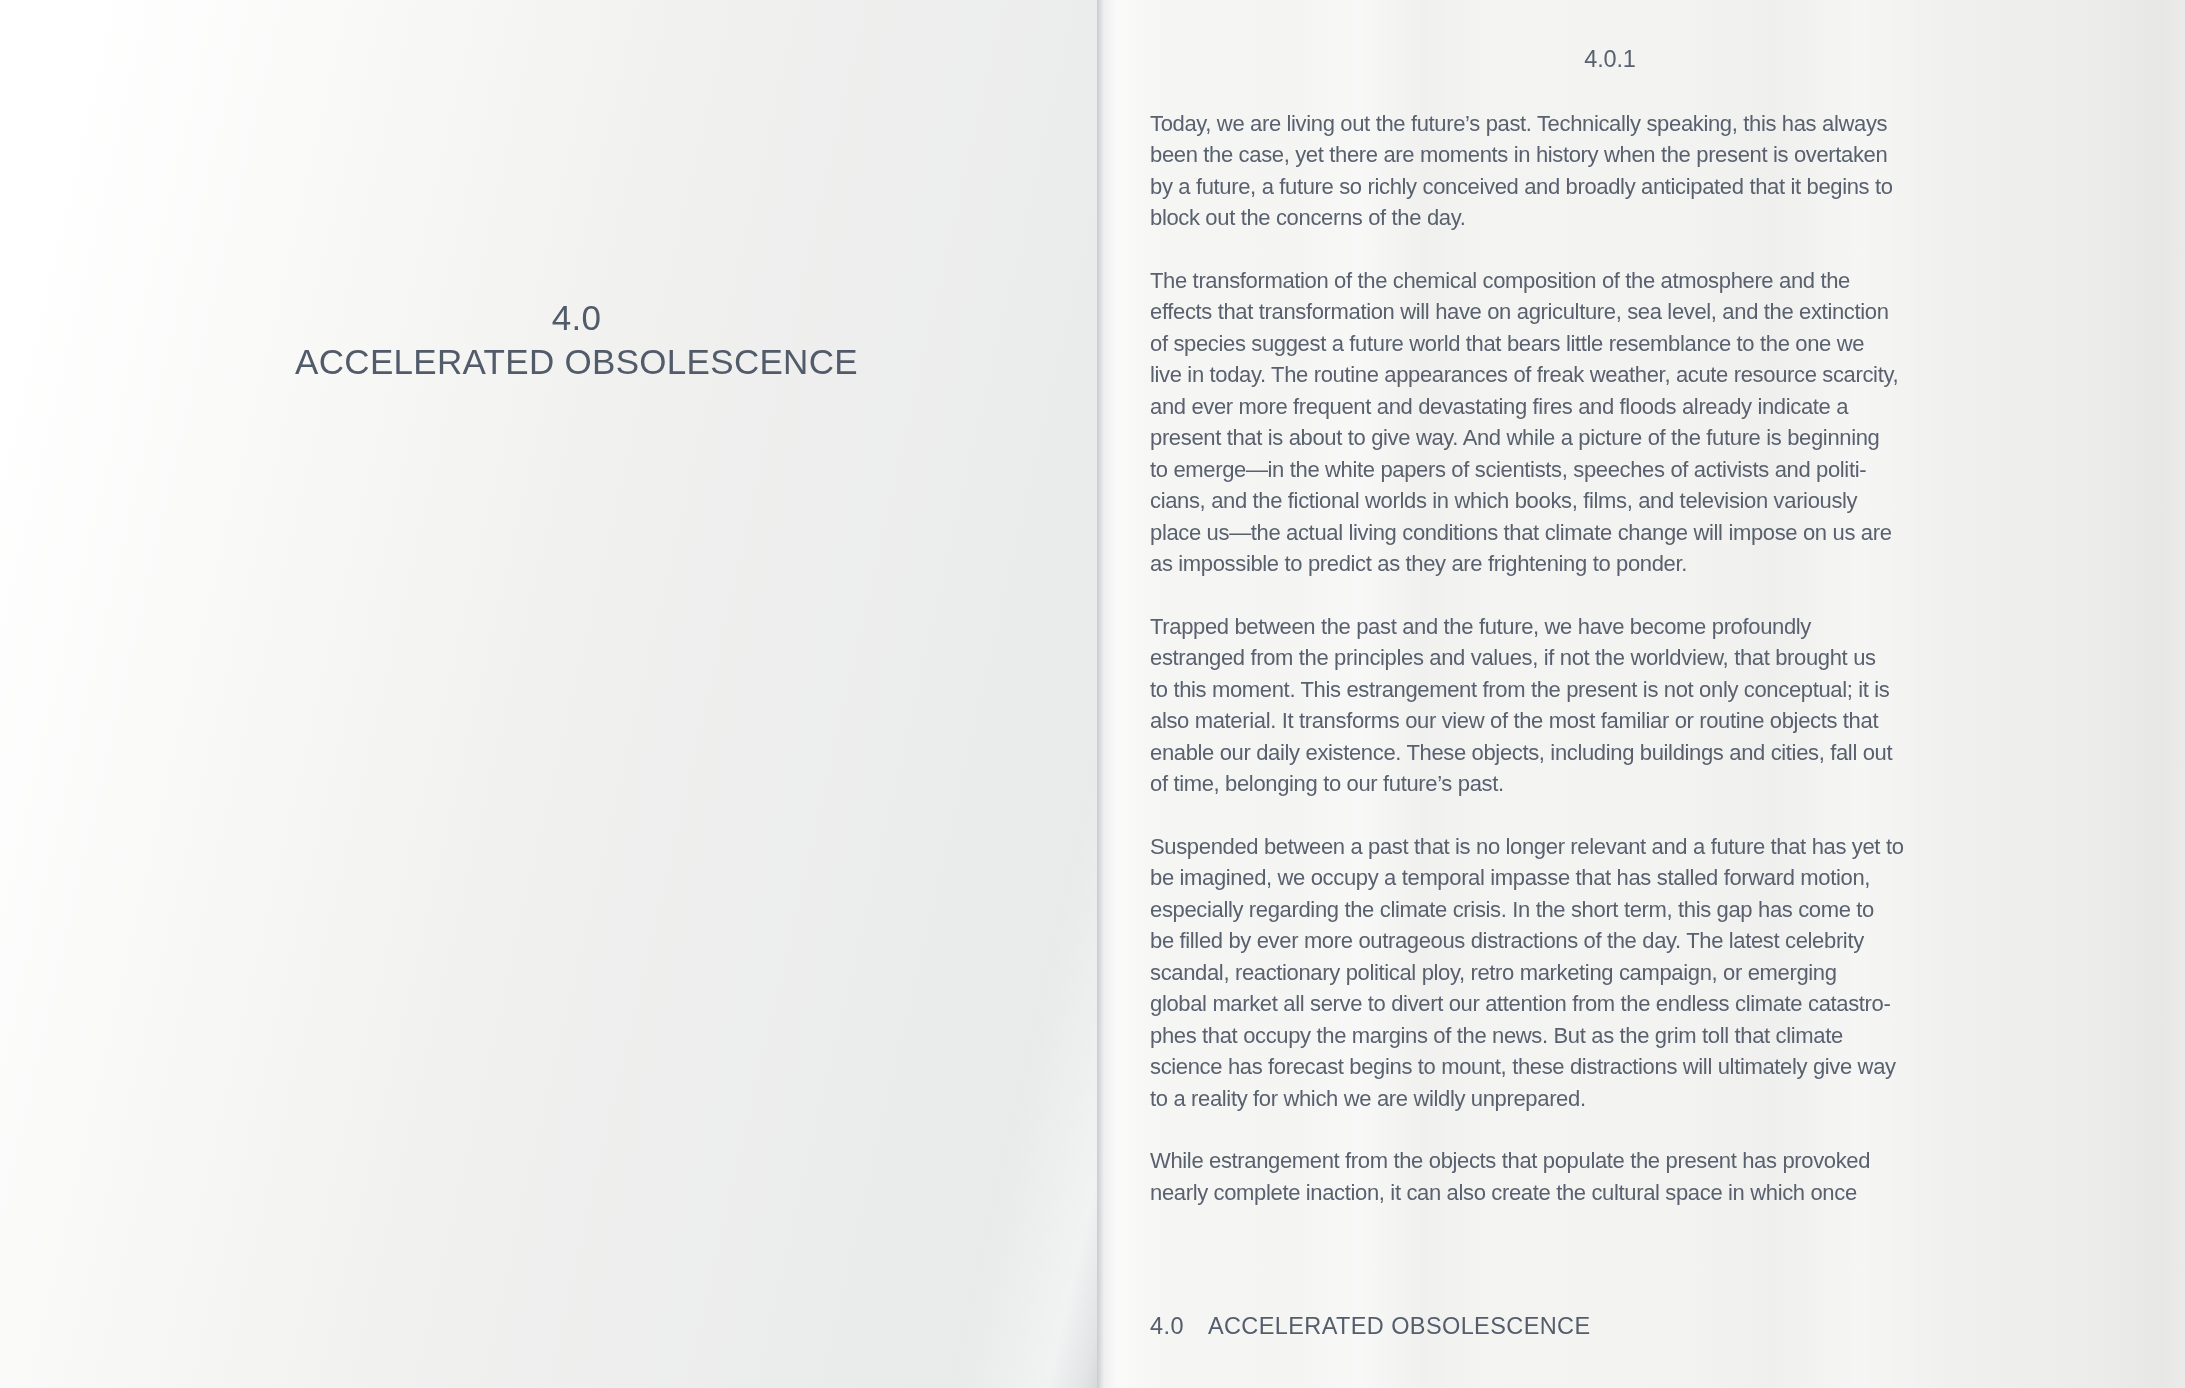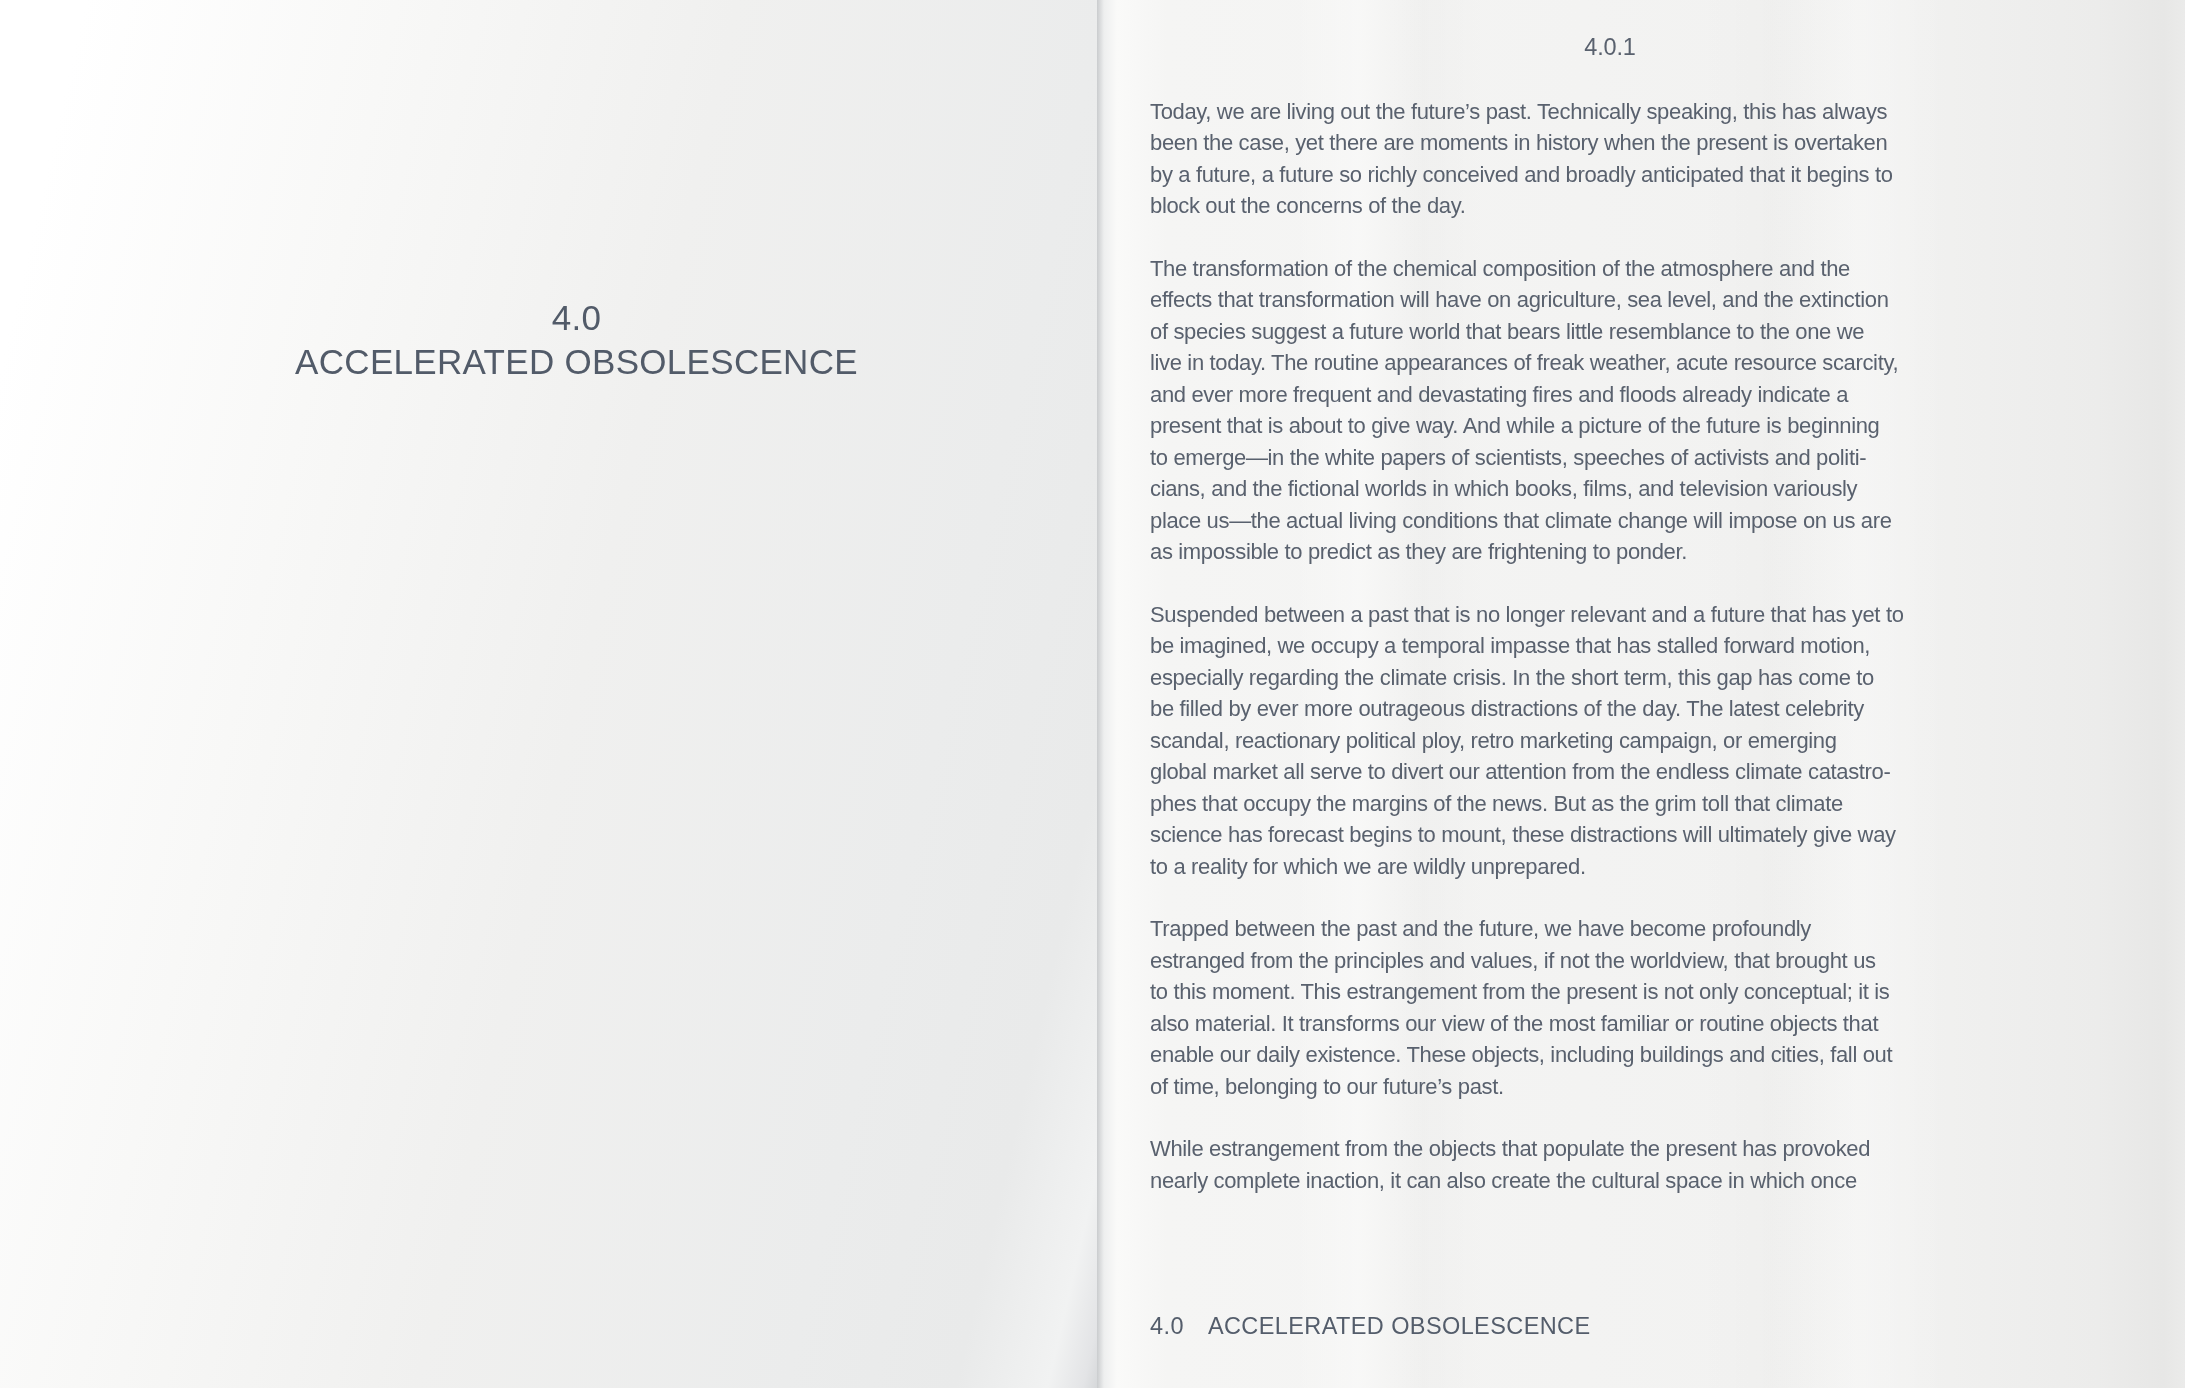--- a/index.html
+++ b/index.html
@@ -84,21 +84,21 @@
         rgba(0,0,0,0.015) 30%,
         rgba(255,255,255,0) 36%,
         rgba(255,255,255,0) 55%,
         rgba(0,0,0,0.012) 62%,
         rgba(255,255,255,0.3) 70%,
         rgba(255,255,255,0) 78%);
   }
   .right-content {
     position: relative;
     z-index: 1;
-    padding: 32px 0 0 53px;
+    padding: 44px 0 0 53px;
     width: 920px;
     color: #59616e;
   }
   .section-heading {
     text-align: center;
     font-size: 23.5px;
     line-height: 31.5px;
     letter-spacing: -0.2px;
     margin-bottom: 32px;
   }
@@ -149,35 +149,35 @@
         <p>The transformation of the chemical composition of the atmosphere and the
 effects that transformation will have on agriculture, sea level, and the extinction
 of species suggest a future world that bears little resemblance to the one we
 live in today. The routine appearances of freak weather, acute resource scarcity,
 and ever more frequent and devastating fires and floods already indicate a
 present that is about to give way. And while a picture of the future is beginning
 to emerge—in the white papers of scientists, speeches of activists and politi-
 cians, and the fictional worlds in which books, films, and television variously
 place us—the actual living conditions that climate change will impose on us are
 as impossible to predict as they are frightening to ponder.</p>
+        <p>Trapped between the past and the future, we have become profoundly
+estranged from the principles and values, if not the worldview, that brought us
+to this moment. This estrangement from the present is not only conceptual; it is
+also material. It transforms our view of the most familiar or routine objects that
+enable our daily existence. These objects, including buildings and cities, fall out
+of time, belonging to our future’s past.</p>
         <p>Suspended between a past that is no longer relevant and a future that has yet to
 be imagined, we occupy a temporal impasse that has stalled forward motion,
 especially regarding the climate crisis. In the short term, this gap has come to
 be filled by ever more outrageous distractions of the day. The latest celebrity
 scandal, reactionary political ploy, retro marketing campaign, or emerging
 global market all serve to divert our attention from the endless climate catastro-
 phes that occupy the margins of the news. But as the grim toll that climate
 science has forecast begins to mount, these distractions will ultimately give way
 to a reality for which we are wildly unprepared.</p>
-        <p>Trapped between the past and the future, we have become profoundly
-estranged from the principles and values, if not the worldview, that brought us
-to this moment. This estrangement from the present is not only conceptual; it is
-also material. It transforms our view of the most familiar or routine objects that
-enable our daily existence. These objects, including buildings and cities, fall out
-of time, belonging to our future’s past.</p>
         <p>While estrangement from the objects that populate the present has provoked
 nearly complete inaction, it can also create the cultural space in which once</p>
       </div>
     </div>
 
     <footer class="running-footer">
       <span class="footer-num">4.0</span><span>ACCELERATED OBSOLESCENCE</span>
     </footer>
   </section>
 

